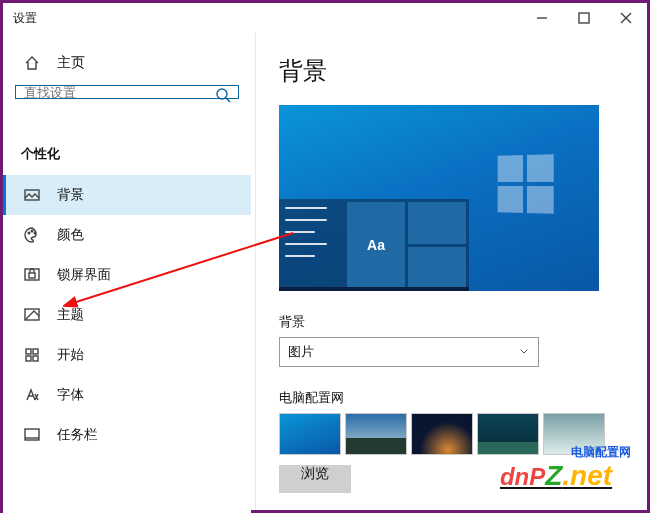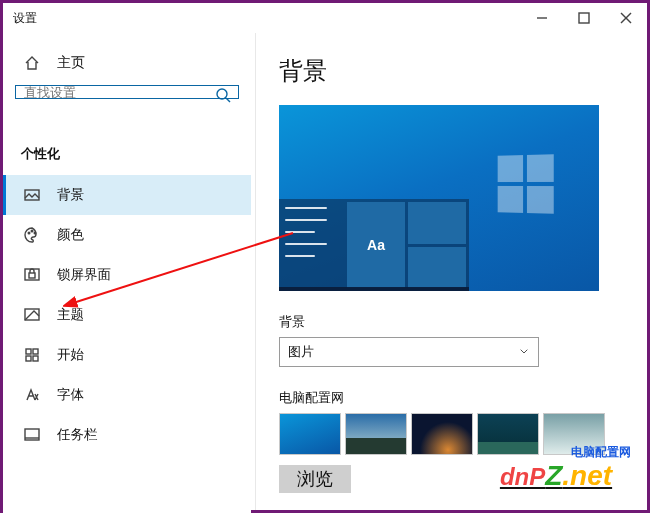--- a/index.html
+++ b/index.html
@@ -219,23 +219,23 @@
   .t2 { background: linear-gradient(#2a6da8, #7da8c2 60%, #243a31 60%); }
   .t3 { background: radial-gradient(ellipse at 60% 90%, #db8833, #0a1530 55%); }
   .t4 { background: linear-gradient(#0c4155, #083440 70%, #2a675b 70%); }
   .t5 { background: linear-gradient(#79a0a6, #dfeceb); }
   .browse {
     margin-top: 10px;
     width: 72px;
     height: 28px;
     background: #cfcfcf;
     display: flex;
-    align-items: center;
+    align-items: flex-start;
     justify-content: center;
-    font-size: 18px;
+    font-size: 14px;
   }
   .arrow-svg {
     position: absolute;
     left: 60px;
     top: 140px;
     pointer-events: none;
   }
   .watermark {
     position: absolute;
     right: 6px;

